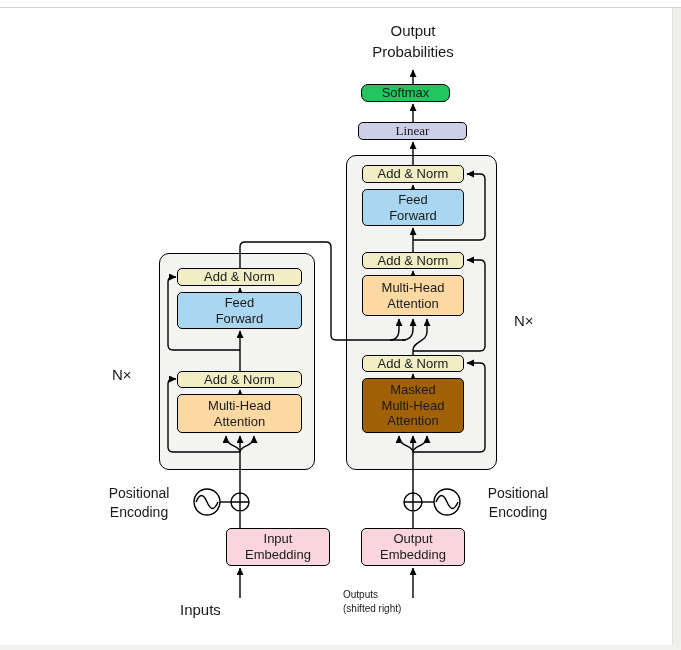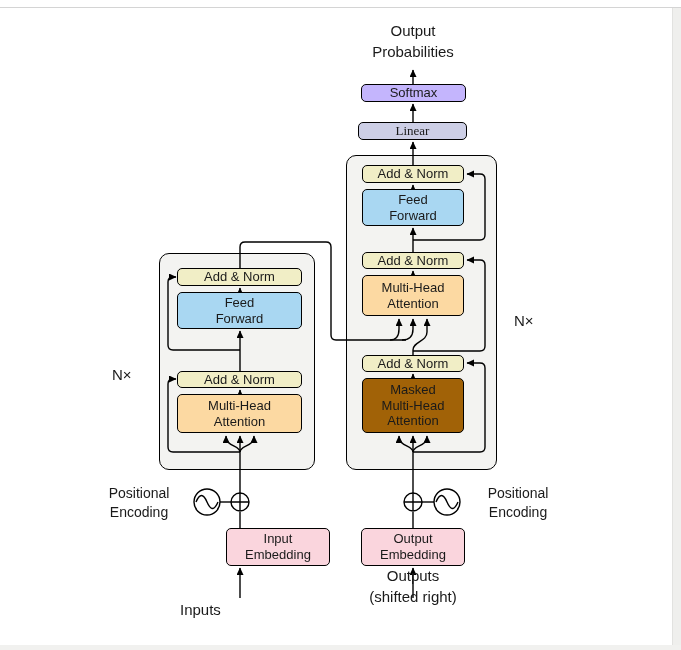--- a/index.html
+++ b/index.html
@@ -126,21 +126,21 @@
       <path d="M404,502 L422,502 M413,493 L413,511" fill="none"></path>
 
       <circle cx="447" cy="502" r="13" fill="#fff"></circle>
       <path d="M436,502 Q441.5,489 447,502 Q452.5,515 458,502" fill="none"></path>
     </g>
   </svg>
 
   <div class="label" style="left:343px;top:20px;width:140px;text-align:center;font-size:15px;line-height:1.4">Output
 Probabilities</div>
 
-  <div class="block" style="left: 361px; top: 84px; width: 105px; height: 18px; background-color: #c4b5fd;">Softmax</div>
+  <div class="block" style="left: 361px; top: 84px; width: 89px; height: 18px; background-color: #22c55e; border-radius: 7px;">Softmax</div>
   <div class="block" style="left: 358px; top: 122px; width: 109px; height: 18px; background-color: rgb(205, 207, 230); font-family: Liberation Serif, serif;">Linear</div>
 
   <div class="container" style="left: 346px; top: 155px; width: 151px; height: 315px; background-color: rgb(243, 243, 241);"></div>
   <div class="container" style="left: 159px; top: 253px; width: 156px; height: 217px; background-color: rgb(243, 243, 241);"></div>
 
   <div class="block" style="left: 362px; top: 165px; width: 102px; height: 18px; background-color: rgb(241, 238, 198);">Add &amp; Norm</div>
   <div class="block" style="left: 362px; top: 189px; width: 102px; height: 37px; background-color: rgb(169, 215, 242);">Feed
 Forward</div>
   <div class="block" style="left: 362px; top: 252px; width: 102px; height: 17px; background-color: rgb(241, 238, 198);">Add &amp; Norm</div>
   <div class="block" style="left: 362px; top: 275px; width: 102px; height: 41px; background-color: rgb(252, 217, 162);">Multi-Head
@@ -164,16 +164,16 @@
 
   <div class="label" style="left:112px;top:366px;width:40px;font-size:15px">N×</div>
   <div class="label" style="left:514px;top:312px;width:40px;font-size:15px">N×</div>
 
   <div class="label" style="left:92px;top:484px;width:94px;text-align:center;font-size:14px;line-height:1.35">Positional
 Encoding</div>
   <div class="label" style="left:470px;top:484px;width:96px;text-align:center;font-size:14px;line-height:1.35">Positional
 Encoding</div>
 
   <div class="label" style="left:180px;top:601px;width:120px;text-align:left;font-size:15px">Inputs</div>
-  <div class="label" style="left:343px;top:565px;width:140px;text-align:center;font-size:15px;line-height:1.4">Outputs
+  <div class="label" style="left:343px;top:588px;width:140px;font-size:10px;line-height:1.4">Outputs
 (shifted right)</div>
 
 </div>
 
 </body></html>

